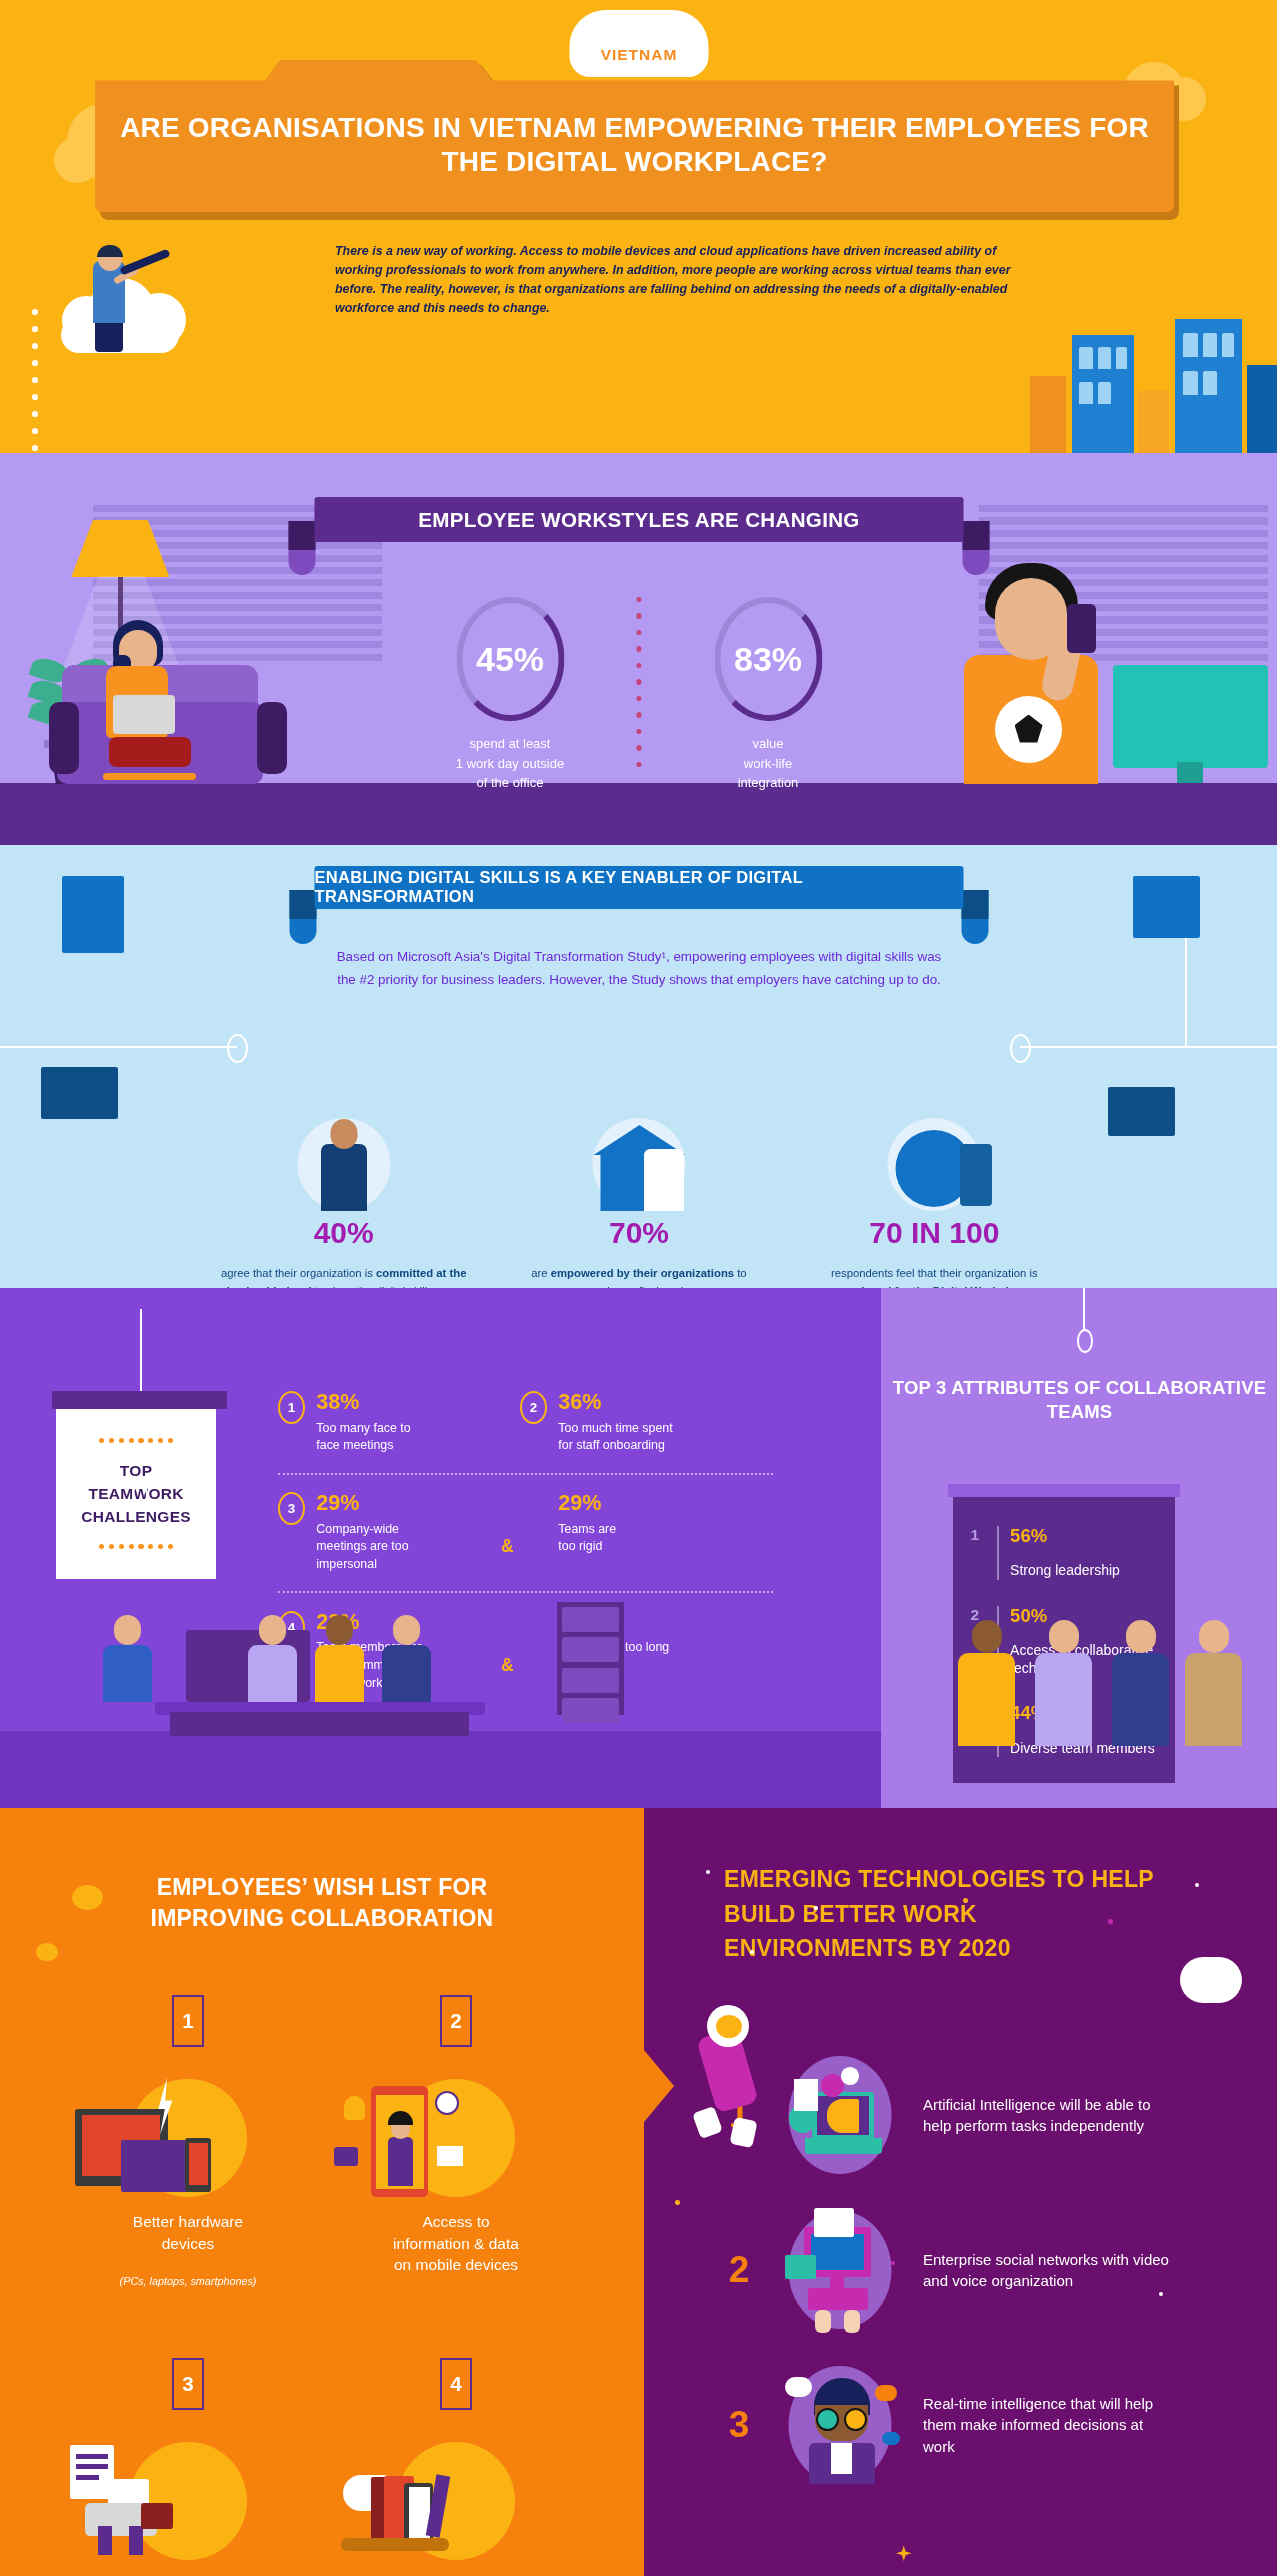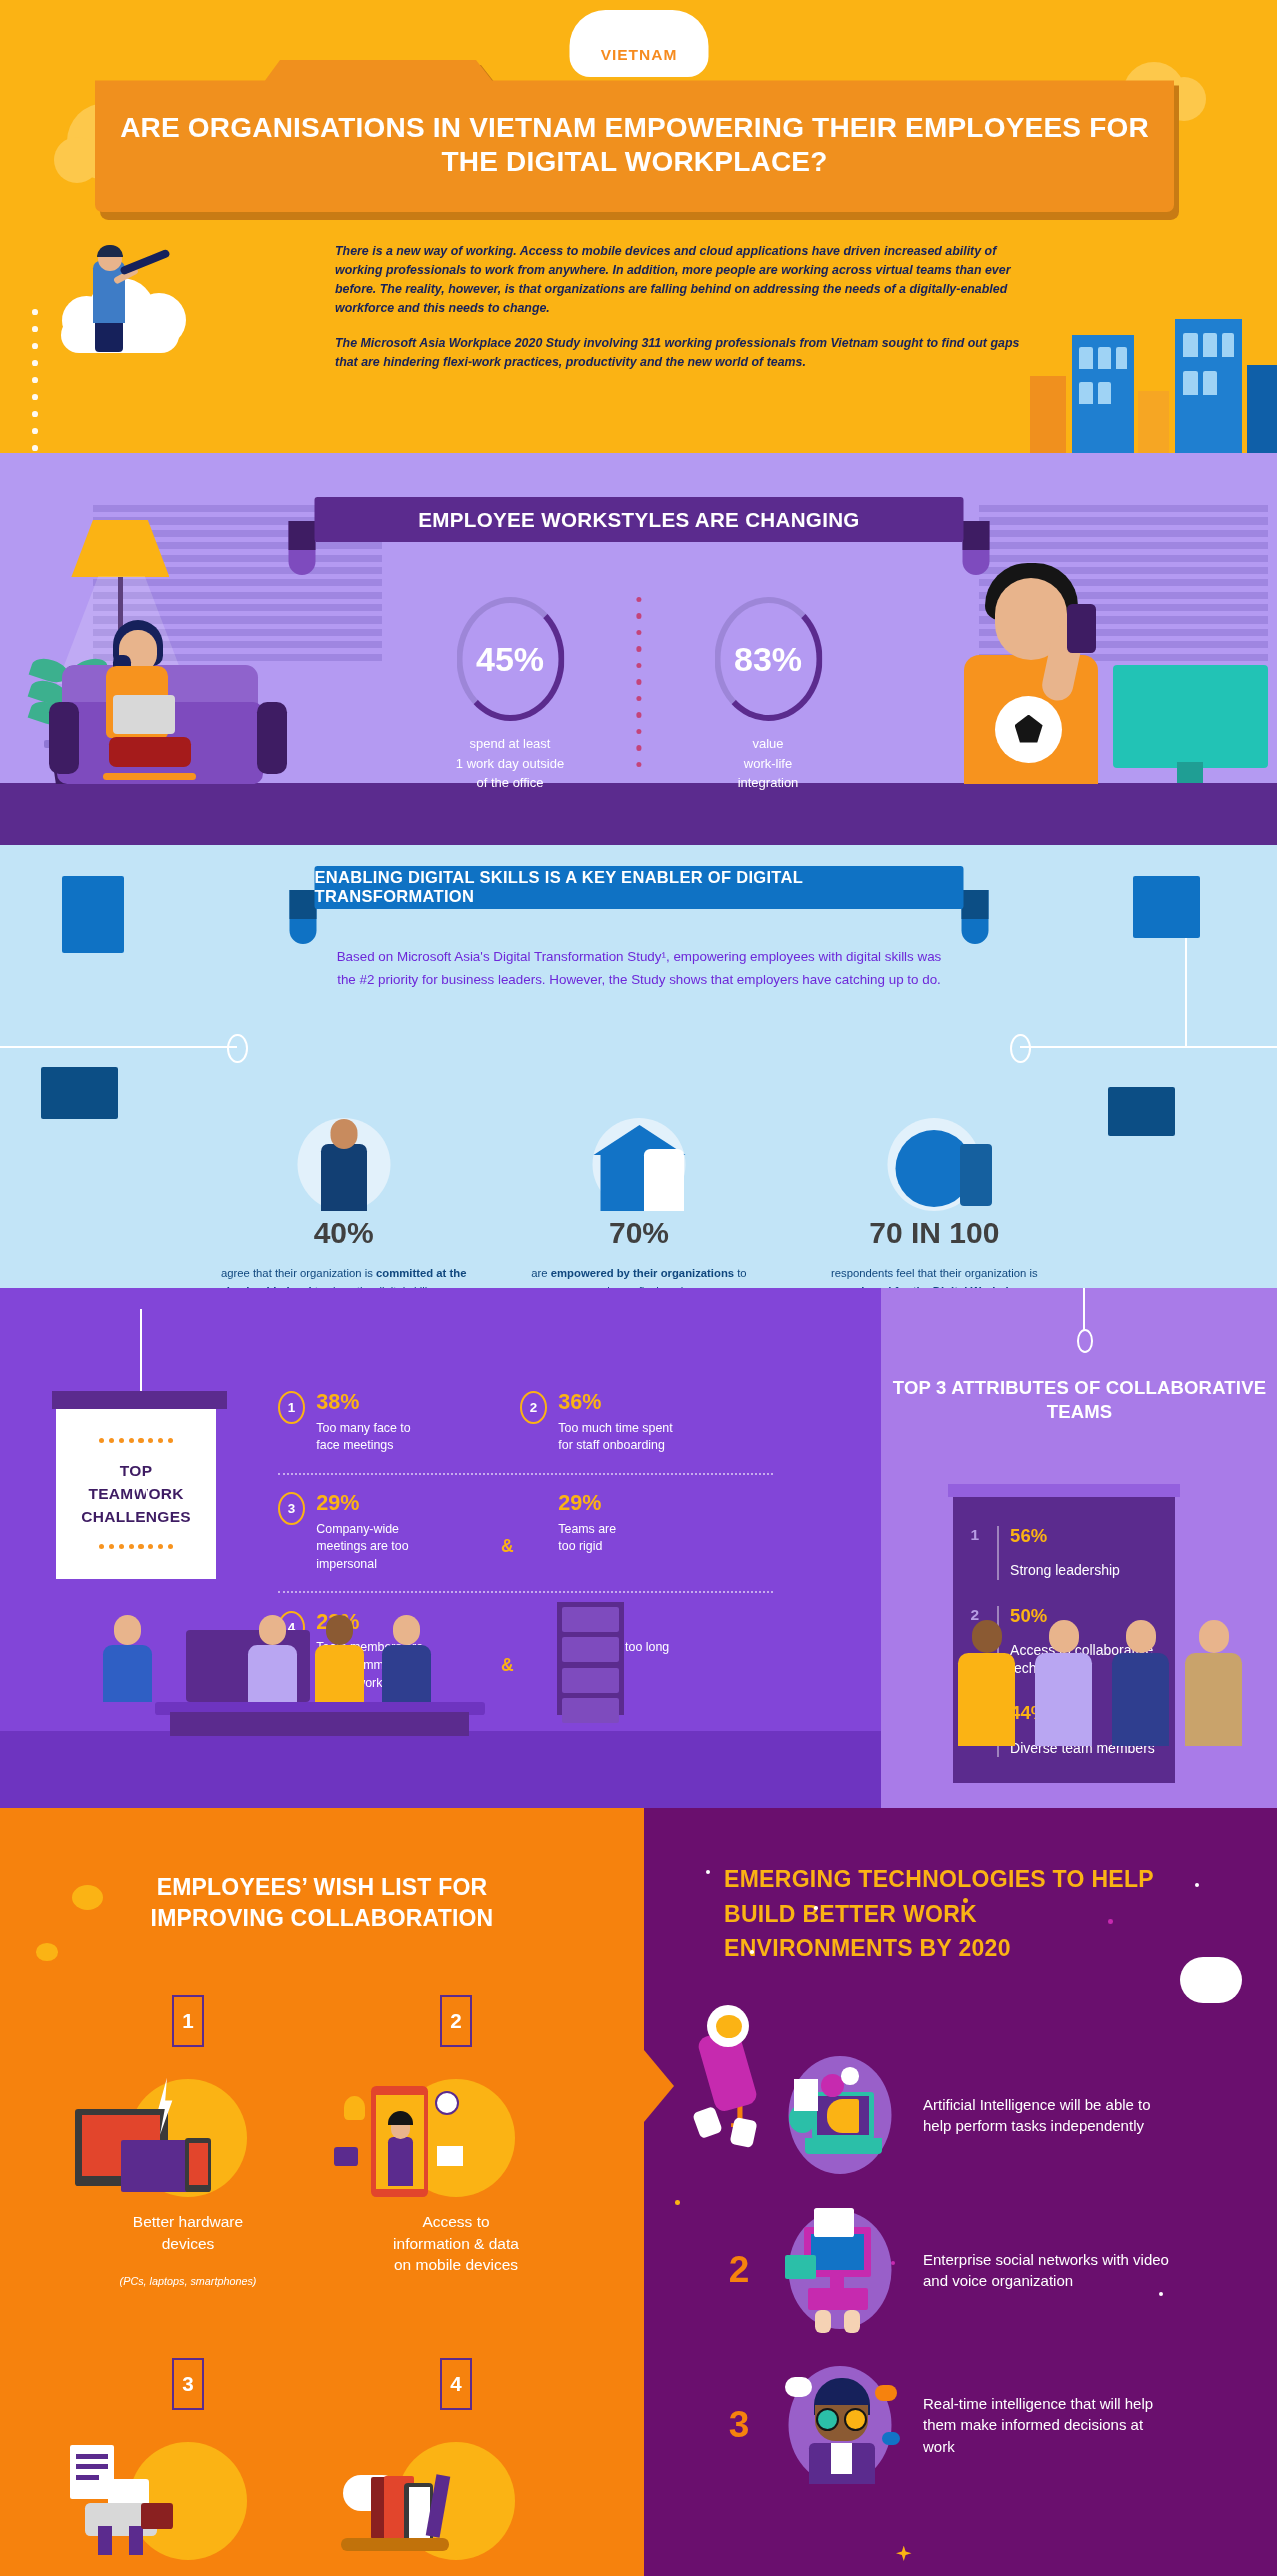--- a/index.html
+++ b/index.html
@@ -154,21 +154,21 @@
   .rb-skills .rb-tail-l { left: -25px; background: #0F72C4; }
   .rb-skills .rb-tail-r { right: -25px; background: #0F72C4; }
   .rb-skills .rb-knot-l { left: -25px; background: #0C4E85; }
   .rb-skills .rb-knot-r { right: -25px; background: #0C4E85; }
 
   .skills-intro { position:absolute; left: 50%; transform:translateX(-50%); top: 101px; width: 608px; text-align:center; }
   .skills-intro p { color: #6d28d9; font-size: 13.4px; line-height: 1.68; }
 
   .skills-cols { position:absolute; left: 50%; transform:translateX(-50%); top: 268px; width: 886px; display:flex; }
   .skill-col { flex:1; text-align:center; padding: 0 20.6px; }
-  .skill-col .big { color:#404040; font-size: 30px; font-weight: 800; margin-bottom: 13.4px; }
+  .skill-col .big { color:#a21caf; font-size: 30px; font-weight: 800; margin-bottom: 13.4px; }
   .skill-col .cap { color:#10477E; font-size: 11.3px; line-height: 1.62; }
   .skill-col .cap b { font-weight: 800; }
 
   .skill-art { height: 98px; position: relative; margin-bottom: 5.2px; }
   .oval { position:absolute; left:50%; transform:translateX(-50%); bottom:0; width: 93px; height: 93px; background:#E2F1FB; border-radius:50%; }
   .globe { position:absolute; left:50%; transform:translateX(-50%); bottom: 4.1px; width: 77px; height: 77px; background:#1273C6; border-radius:50%; }
   .fig-suit { position:absolute; left: 50%; transform:translateX(-50%); bottom: 0; width: 46px; height: 67px; background:#123F73; border-radius: 7.2px 7.2px 0 0; }
   .fig-head { position:absolute; left: 50%; transform:translateX(-50%); bottom: 62px; width: 27px; height: 30px; background:#C88B5E; border-radius: 13.4px; }
   .house { position:absolute; left: 50%; transform:translateX(-50%); bottom: 0; width: 77px; height: 57px; background:#1273C6; }
   .house:before { content:''; position:absolute; left:-7.2px; top:-29px; width:0;height:0; border-left:46px solid transparent;border-right:46px solid transparent;border-bottom:30px solid #1273C6;}
@@ -336,21 +336,20 @@
     <div class="title-plate-shadow"></div>
     <div class="title-plate">
       <h1>ARE ORGANISATIONS IN VIETNAM EMPOWERING THEIR EMPLOYEES FOR THE DIGITAL WORKPLACE?</h1>
     </div>
     <div class="vn-tag">
       <span>VIETNAM</span>
     </div>
 
     <div class="hero-body">
       <p>There is a new way of working. Access to mobile devices and cloud applications have driven increased ability of working professionals to work from anywhere. In addition, more people are working across virtual teams than ever before. The reality, however, is that organizations are falling behind on addressing the needs of a digitally-enabled workforce and this needs to change.</p>
-      <p>The Microsoft Asia Workplace 2020 Study involving 311 working professionals from Vietnam sought to find out gaps that are hindering flexi-work practices, productivity and the new world of teams.</p>
     </div>
   </section>
 
   <section class="sec-work">
     <div class="blinds blinds-l">
       <i></i>
         <i></i>
         <i></i>
         <i></i>
         <i></i>

